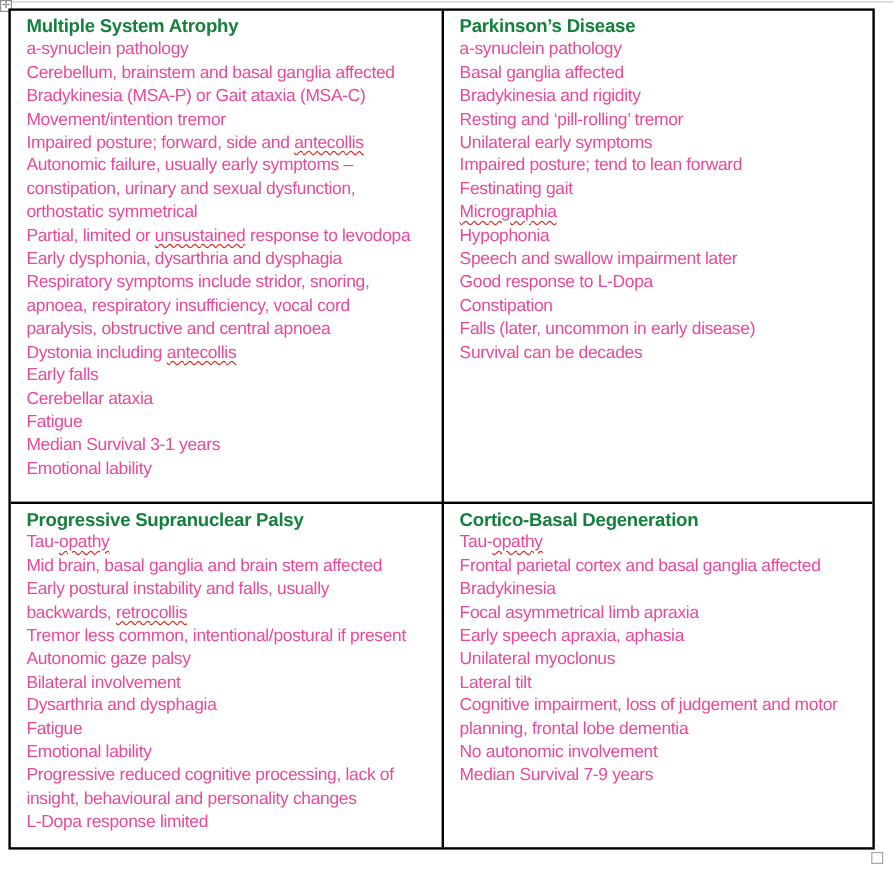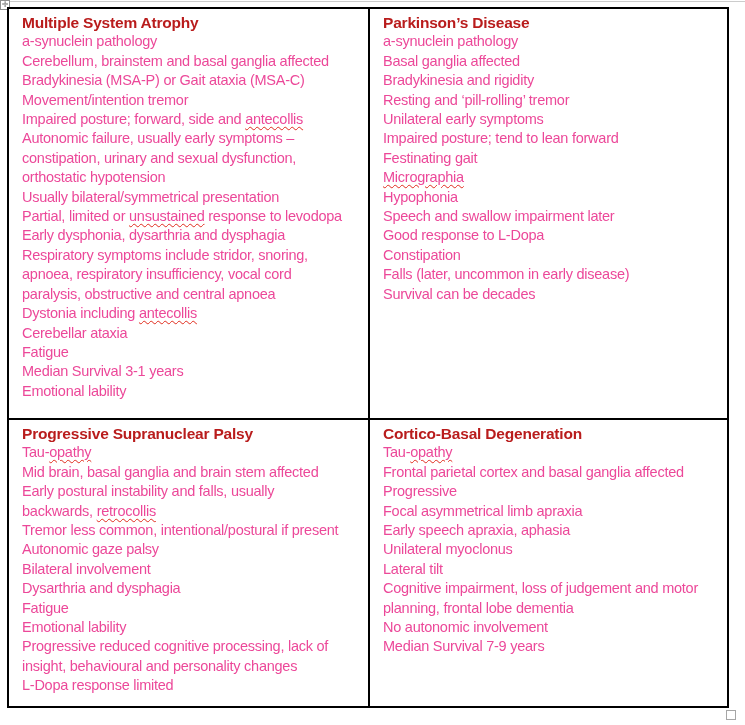--- a/index.html
+++ b/index.html
@@ -30,21 +30,21 @@
     background:#ffffff;
   }
   .cell {
     padding:4px 6px 0 13px;
     overflow:visible;
   }
   .cell.b-right { border-right:2px solid #000000; }
   .cell.b-bottom { border-bottom:2px solid #000000; }
   .cell-title {
     font-size:15.5px; line-height:19.4px; font-weight:bold;
-    color:#b91c1c; letter-spacing:-0.2px; white-space:pre;
+    color:#15803d; letter-spacing:-0.2px; white-space:pre;
   }
   .line {
     font-size:14.5px; line-height:19.4px;
     color:#ec4899; letter-spacing:-0.25px; white-space:pre;
   }
   .misspell {
     text-decoration-line:underline;
     text-decoration-style:wavy;
     text-decoration-color:#e02b1d;
     text-decoration-thickness:1px;
@@ -71,28 +71,28 @@
   <div class="cell b-right b-bottom">
     <div class="cell-title">Multiple System Atrophy</div>
     <div>
         <div class="line">a-synuclein pathology</div>
         <div class="line">Cerebellum, brainstem and basal ganglia affected</div>
         <div class="line">Bradykinesia (MSA-P) or Gait ataxia (MSA-C)</div>
         <div class="line">Movement/intention tremor</div>
         <div class="line">Impaired posture; forward, side and <span class="misspell">antecollis</span></div>
         <div class="line">Autonomic failure, usually early symptoms –</div>
         <div class="line">constipation, urinary and sexual dysfunction,</div>
-        <div class="line">orthostatic hypotension</div>
-        <div class="line">Usually bilateral/symmetrical presentation</div>
+        <div class="line">orthostatic symmetrical</div>
         <div class="line">Partial, limited or <span class="misspell">unsustained</span> response to levodopa</div>
         <div class="line">Early dysphonia, dysarthria and dysphagia</div>
         <div class="line">Respiratory symptoms include stridor, snoring,</div>
         <div class="line">apnoea, respiratory insufficiency, vocal cord</div>
         <div class="line">paralysis, obstructive and central apnoea</div>
         <div class="line">Dystonia including <span class="misspell">antecollis</span></div>
+        <div class="line">Early falls</div>
         <div class="line">Cerebellar ataxia</div>
         <div class="line">Fatigue</div>
         <div class="line">Median Survival 3-1 years</div>
         <div class="line">Emotional lability</div>
       </div>
   </div>
 
   <div class="cell b-bottom">
     <div class="cell-title">Parkinson’s Disease</div>
     <div>
@@ -130,21 +130,21 @@
         <div class="line">insight, behavioural and personality changes</div>
         <div class="line">L-Dopa response limited</div>
       </div>
   </div>
 
   <div class="cell">
     <div class="cell-title">Cortico-Basal Degeneration</div>
     <div>
         <div class="line">Tau-<span class="misspell">opathy</span></div>
         <div class="line">Frontal parietal cortex and basal ganglia affected</div>
-        <div class="line">Progressive</div>
+        <div class="line">Bradykinesia</div>
         <div class="line">Focal asymmetrical limb apraxia</div>
         <div class="line">Early speech apraxia, aphasia</div>
         <div class="line">Unilateral myoclonus</div>
         <div class="line">Lateral tilt</div>
         <div class="line">Cognitive impairment, loss of judgement and motor</div>
         <div class="line">planning, frontal lobe dementia</div>
         <div class="line">No autonomic involvement</div>
         <div class="line">Median Survival 7-9 years</div>
       </div>
   </div>

